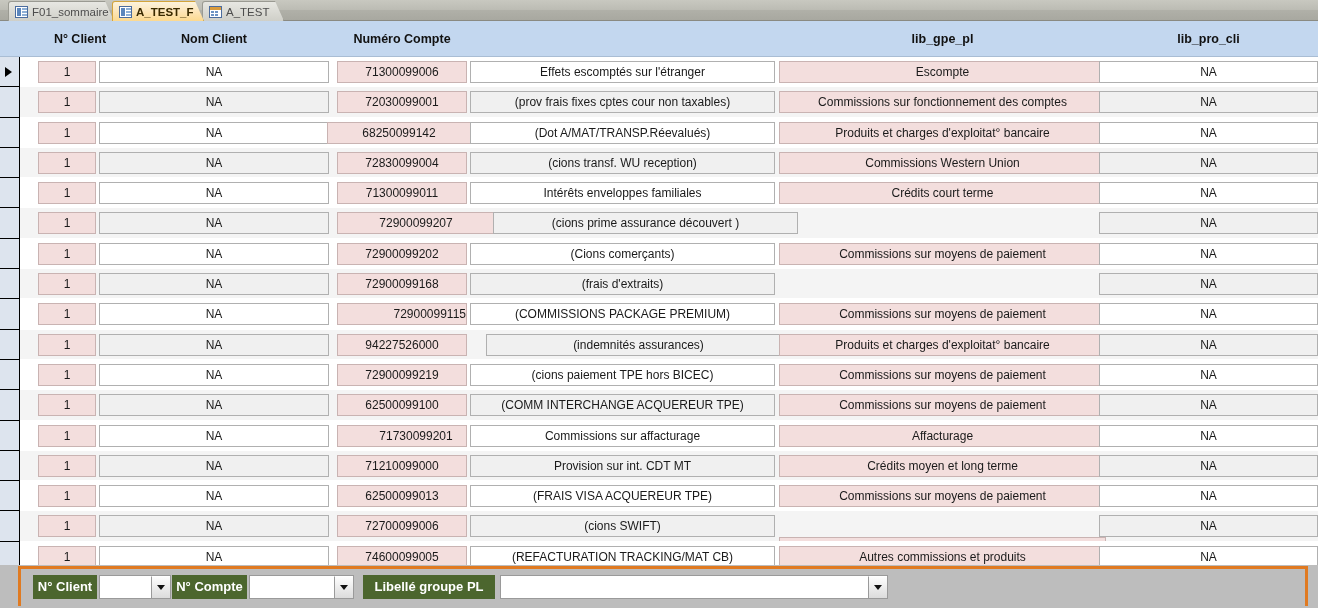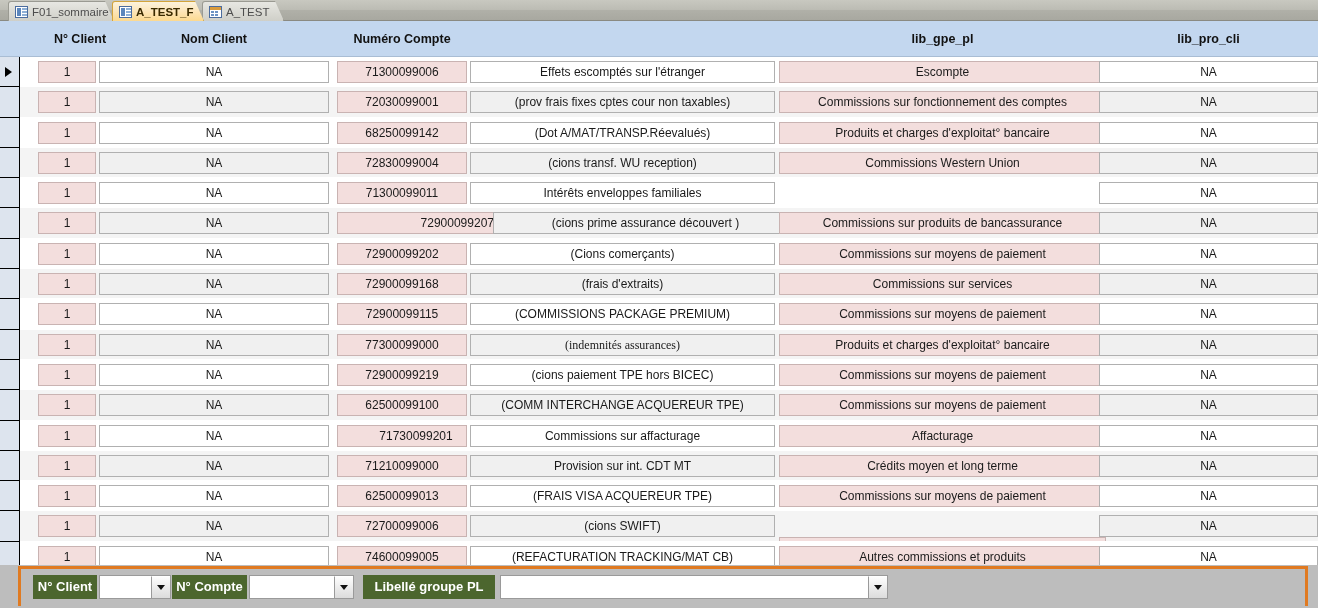--- a/index.html
+++ b/index.html
@@ -175,77 +175,76 @@
         <div class="cell pink" style="left: 18px; width: 58px;">1</div>
         <div class="cell plain" style="left: 79px; width: 230px;">NA</div>
         <div class="cell pink" style="left: 317px; width: 130px;">72030099001</div>
         <div class="cell plain" style="left: 450px; width: 305px;">(prov frais fixes cptes cour non taxables)</div>
         <div class="cell pink" style="left: 759px; width: 327px;">Commissions sur fonctionnement des comptes</div>
         <div class="cell plain" style="left: 1079px; width: 219px;">NA</div>
       </div>
       <div class="row odd">
         <div class="cell pink" style="left: 18px; width: 58px;">1</div>
         <div class="cell plain" style="left: 79px; width: 230px;">NA</div>
-        <div class="cell pink" style="left: 317px; width: 130px; text-align: center;">68250099142</div>
+        <div class="cell pink" style="left: 307px; width: 144px; text-align: center;">68250099142</div>
         <div class="cell plain" style="left: 450px; width: 305px;">(Dot A/MAT/TRANSP.Réevalués)</div>
         <div class="cell pink" style="left: 759px; width: 327px;">Produits et charges d'exploitat° bancaire</div>
         <div class="cell plain" style="left: 1079px; width: 219px;">NA</div>
       </div>
       <div class="row even">
         <div class="cell pink" style="left: 18px; width: 58px;">1</div>
         <div class="cell plain" style="left: 79px; width: 230px;">NA</div>
         <div class="cell pink" style="left: 317px; width: 130px;">72830099004</div>
         <div class="cell plain" style="left: 450px; width: 305px;">(cions transf. WU reception)</div>
         <div class="cell pink" style="left: 759px; width: 327px;">Commissions Western Union</div>
         <div class="cell plain" style="left: 1079px; width: 219px;">NA</div>
       </div>
       <div class="row odd">
         <div class="cell pink" style="left: 18px; width: 58px;">1</div>
         <div class="cell plain" style="left: 79px; width: 230px;">NA</div>
         <div class="cell pink" style="left: 317px; width: 130px;">71300099011</div>
         <div class="cell plain" style="left: 450px; width: 305px;">Intérêts enveloppes familiales</div>
-        <div class="cell plain" style="left: 1079px; width: 219px;">NA</div>
-      </div>
-      <div class="row even">
-        <div class="cell pink" style="left: 18px; width: 58px;">1</div>
-        <div class="cell plain" style="left: 79px; width: 230px;">NA</div>
-        <div class="cell pink" style="left: 317px; width: 158px; text-align: right;">72900099207</div>
+        <div class="cell pink" style="left: 759px; width: 327px;">Crédits court terme</div>
+        <div class="cell plain" style="left: 1079px; width: 219px;">NA</div>
+      </div>
+      <div class="row even">
+        <div class="cell pink" style="left: 18px; width: 58px;">1</div>
+        <div class="cell plain" style="left: 79px; width: 230px;">NA</div>
+        <div class="cell pink" style="left: 317px; width: 158px;">72900099207</div>
         <div class="cell plain" style="left: 450px; width: 305px; margin-left: 23px;">(cions prime assurance découvert )</div>
-        <div class="cell pink" style="left: 759px; width: 327px;">Commissions sur produits de bancassurance</div>
         <div class="cell plain" style="left: 1079px; width: 219px;">NA</div>
       </div>
       <div class="row odd">
         <div class="cell pink" style="left: 18px; width: 58px;">1</div>
         <div class="cell plain" style="left: 79px; width: 230px;">NA</div>
         <div class="cell pink" style="left: 317px; width: 130px;">72900099202</div>
         <div class="cell plain" style="left: 450px; width: 305px;">(Cions comerçants)</div>
         <div class="cell pink" style="left: 759px; width: 327px;">Commissions sur moyens de paiement</div>
         <div class="cell plain" style="left: 1079px; width: 219px;">NA</div>
       </div>
       <div class="row even">
         <div class="cell pink" style="left: 18px; width: 58px;">1</div>
         <div class="cell plain" style="left: 79px; width: 230px;">NA</div>
         <div class="cell pink" style="left: 317px; width: 130px;">72900099168</div>
         <div class="cell plain" style="left: 450px; width: 305px;">(frais d'extraits)</div>
-        <div class="cell pink" style="left: 759px; width: 327px;">Commissions sur services</div>
-        <div class="cell plain" style="left: 1079px; width: 219px;">NA</div>
-      </div>
-      <div class="row odd">
-        <div class="cell pink" style="left: 18px; width: 58px;">1</div>
-        <div class="cell plain" style="left: 79px; width: 230px;">NA</div>
-        <div class="cell pink" style="left: 317px; width: 130px;">72900099115</div>
+        <div class="cell plain" style="left: 1079px; width: 219px;">NA</div>
+      </div>
+      <div class="row odd">
+        <div class="cell pink" style="left: 18px; width: 58px;">1</div>
+        <div class="cell plain" style="left: 79px; width: 230px;">NA</div>
+        <div class="cell pink" style="left: 317px; width: 130px; text-align: right;">72900099115</div>
         <div class="cell plain" style="left: 450px; width: 305px;">(COMMISSIONS PACKAGE PREMIUM)</div>
         <div class="cell pink" style="left: 759px; width: 327px;">Commissions sur moyens de paiement</div>
         <div class="cell plain" style="left: 1079px; width: 219px;">NA</div>
       </div>
       <div class="row even">
         <div class="cell pink" style="left: 18px; width: 58px;">1</div>
         <div class="cell plain" style="left: 79px; width: 230px;">NA</div>
-        <div class="cell pink" style="left: 317px; width: 130px;">77300099000</div>
-        <div class="cell plain" style="left: 450px; width: 305px; font-family: Liberation Serif, serif;">(indemnités assurances)</div>
+        <div class="cell pink" style="left: 317px; width: 130px;">94227526000</div>
+        <div class="cell plain" style="left: 466px; width: 305px;">(indemnités assurances)</div>
         <div class="cell pink" style="left: 759px; width: 327px;">Produits et charges d'exploitat° bancaire</div>
         <div class="cell plain" style="left: 1079px; width: 219px;">NA</div>
       </div>
       <div class="row odd">
         <div class="cell pink" style="left: 18px; width: 58px;">1</div>
         <div class="cell plain" style="left: 79px; width: 230px;">NA</div>
         <div class="cell pink" style="left: 317px; width: 130px;">72900099219</div>
         <div class="cell plain" style="left: 450px; width: 305px;">(cions paiement TPE hors BICEC)</div>
         <div class="cell pink" style="left: 759px; width: 327px;">Commissions sur moyens de paiement</div>
         <div class="cell plain" style="left: 1079px; width: 219px;">NA</div>

